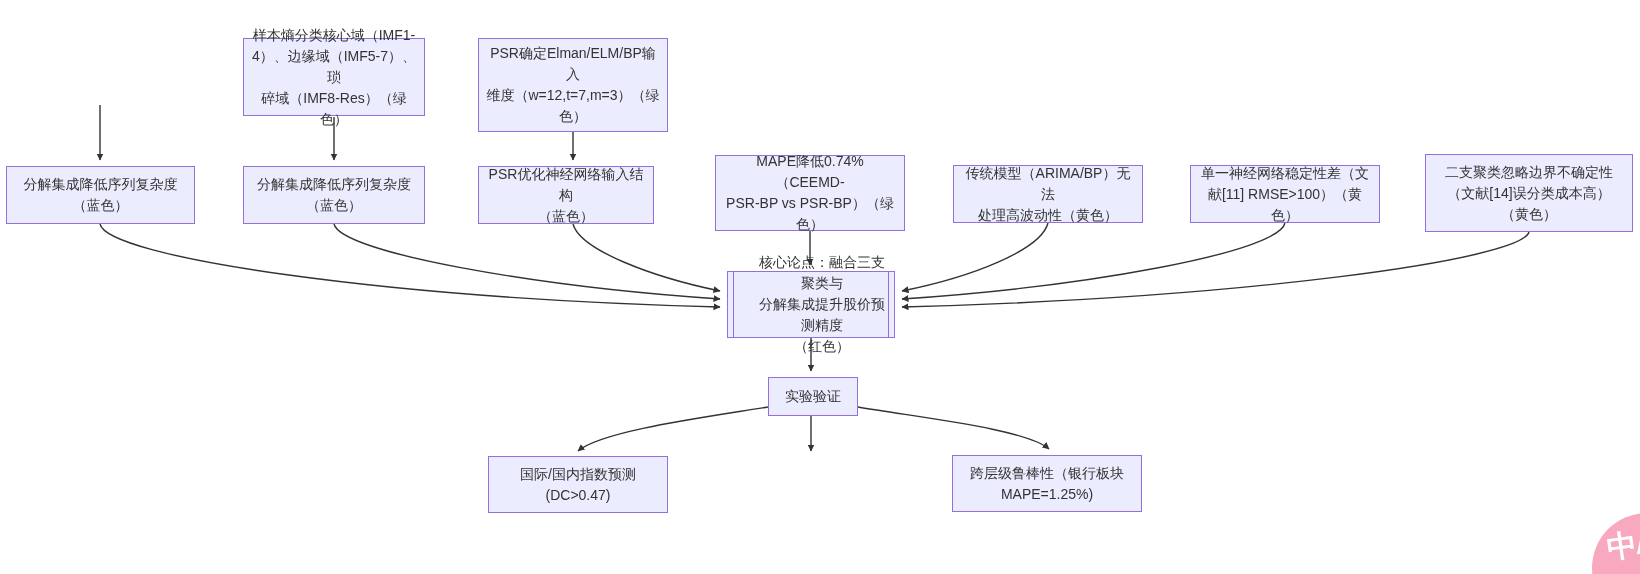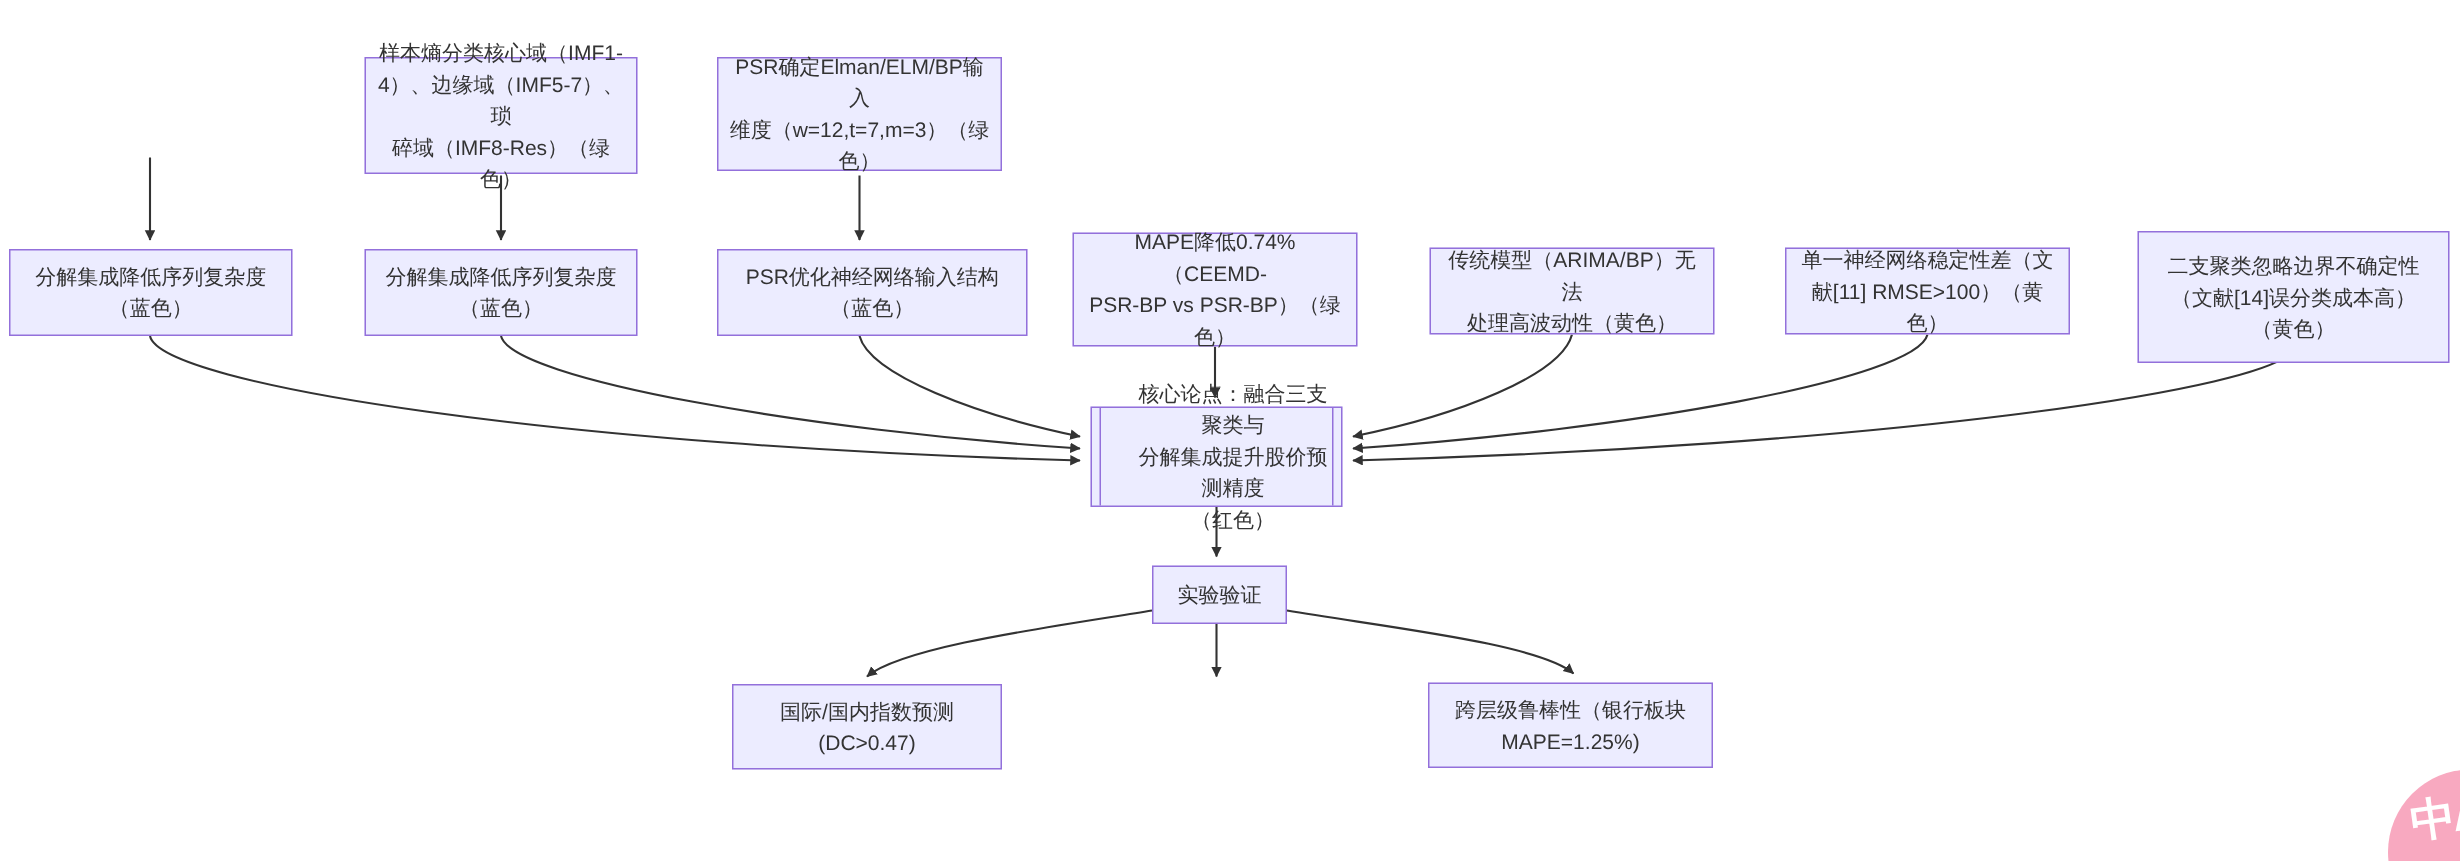--- a/index.html
+++ b/index.html
@@ -80,52 +80,52 @@
     <path class="edge" marker-end="url(#arrow)" d="M768,407 C700,418 602,431 578,451"></path>
     <path class="edge" marker-end="url(#arrow)" d="M811,416 L811,451"></path>
     <path class="edge" marker-end="url(#arrow)" d="M858,407 C922,418 1026,429 1049,449"></path>
   </svg>
 
   <div class="node" style="left:243px; top:38px; width:182px; height:78px">
     <span class="lbl">样本熵分类核心域（IMF1-
 4）、边缘域（IMF5-7）、琐
 碎域（IMF8-Res）（绿色）</span>
   </div>
-  <div class="node" style="left:478px; top:38px; width:190px; height:76px">
+  <div class="node" style="left:478px; top:38px; width:190px; height:94px">
     <span class="lbl">PSR确定Elman/ELM/BP输入
 维度（w=12,t=7,m=3）（绿
 色）</span>
   </div>
 
   <div class="node" style="left:6px; top:166px; width:189px; height:58px">
     <span class="lbl">分解集成降低序列复杂度
 （蓝色）</span>
   </div>
   <div class="node" style="left:243px; top:166px; width:182px; height:58px">
     <span class="lbl">分解集成降低序列复杂度
 （蓝色）</span>
   </div>
-  <div class="node" style="left:478px; top:166px; width:207px; height:58px">
+  <div class="node" style="left:478px; top:166px; width:176px; height:58px">
     <span class="lbl">PSR优化神经网络输入结构
 （蓝色）</span>
   </div>
   <div class="node" style="left:715px; top:155px; width:190px; height:76px">
     <span class="lbl">MAPE降低0.74%（CEEMD-
 PSR-BP vs PSR-BP）（绿
 色）</span>
   </div>
   <div class="node" style="left:953px; top:165px; width:190px; height:58px">
     <span class="lbl">传统模型（ARIMA/BP）无法
 处理高波动性（黄色）</span>
   </div>
   <div class="node" style="left:1190px; top:165px; width:190px; height:58px">
     <span class="lbl">单一神经网络稳定性差（文
 献[11] RMSE&gt;100）（黄色）</span>
   </div>
-  <div class="node" style="left:1425px; top:154px; width:208px; height:88px">
+  <div class="node" style="left:1425px; top:154px; width:208px; height:78px">
     <span class="lbl">二支聚类忽略边界不确定性
 （文献[14]误分类成本高）
 （黄色）</span>
   </div>
 
   <div class="node node-core" style="left:727px; top:271px; width:168px; height:67px">
     <span class="side-line left"></span>
     <span class="side-line right"></span>
     <span class="lbl">核心论点：融合三支聚类与
 分解集成提升股价预测精度

